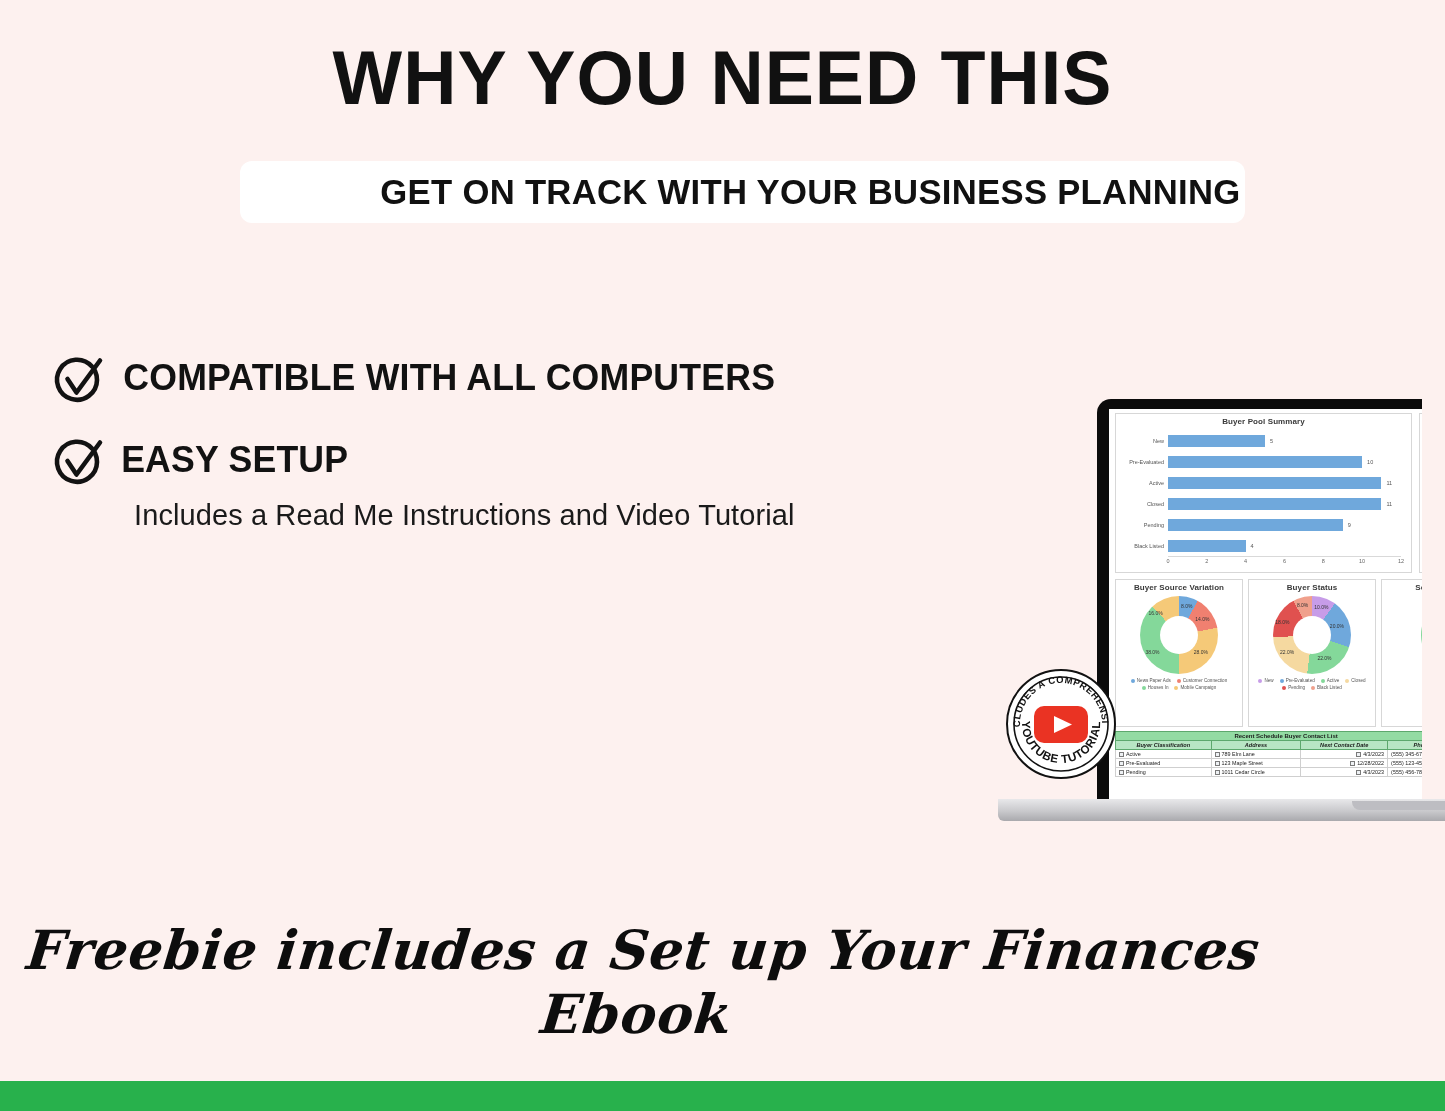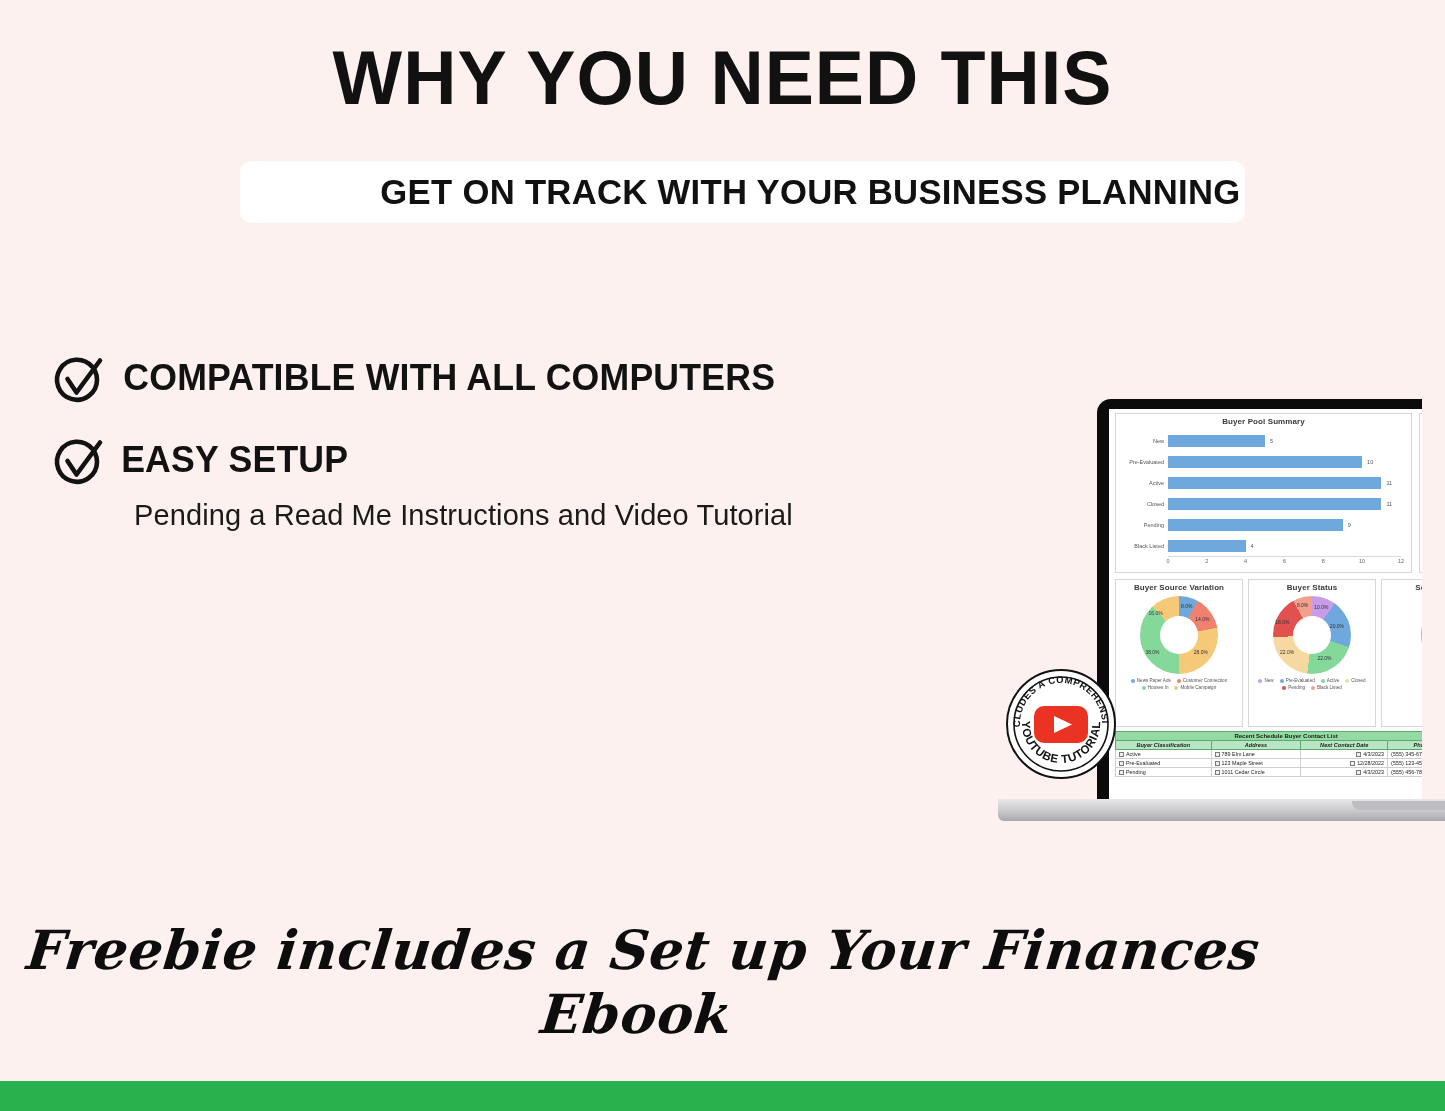--- a/index.html
+++ b/index.html
@@ -390,21 +390,21 @@
     <div class="feature-head">
       <span class="check-icon">
         <svg viewBox="0 0 52 52" width="52" height="52">
           <path d="M40 12.5 A20 20 0 1 0 45 26 A20 20 0 0 0 43 17" fill="none" stroke="#121212" stroke-width="4.6" stroke-linecap="round"></path>
           <path d="M15.5 25 L24.5 38.5 L48 6.5" fill="none" stroke="#121212" stroke-width="4.6" stroke-linecap="round" stroke-linejoin="round"></path>
         </svg>
       </span>
       <span class="feature-title">EASY SETUP</span>
     </div>
     <div class="feature-desc">
-      <span>Pending a Read Me Instructions and Video Tutorial</span>
+      <span>Includes a Read Me Instructions and Video Tutorial</span>
     </div>
   </div>
 
 
 </div>
 
 <div class="freebie">Freebie includes a Set up Your Finances Ebook</div>
 
 <div class="laptop">
   <div class="laptop-screen">

